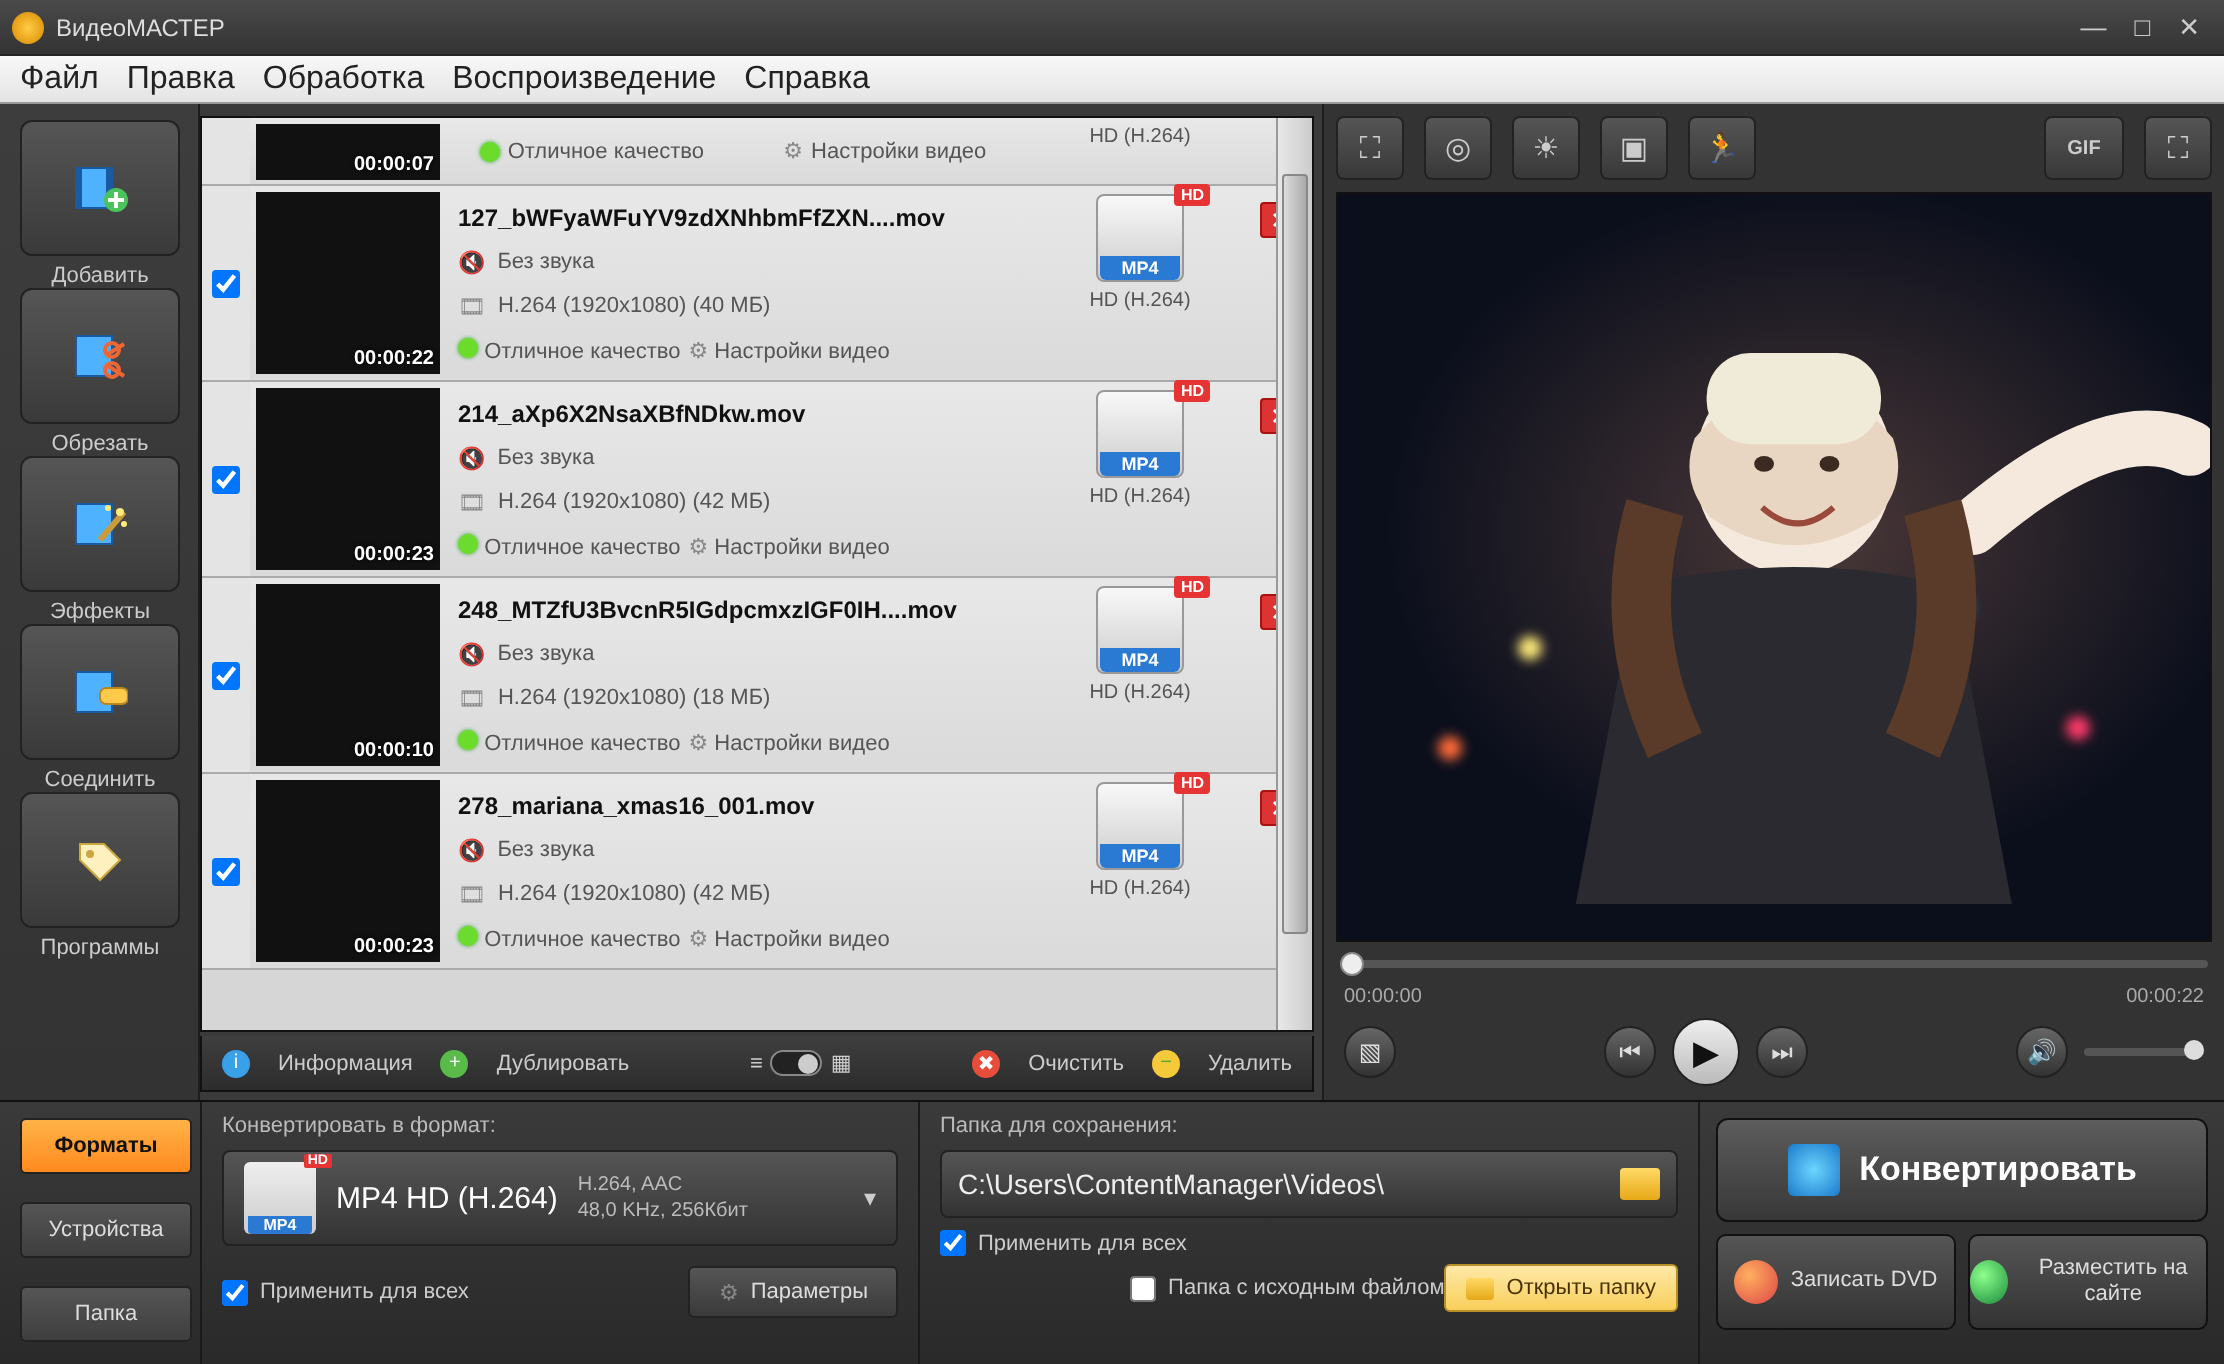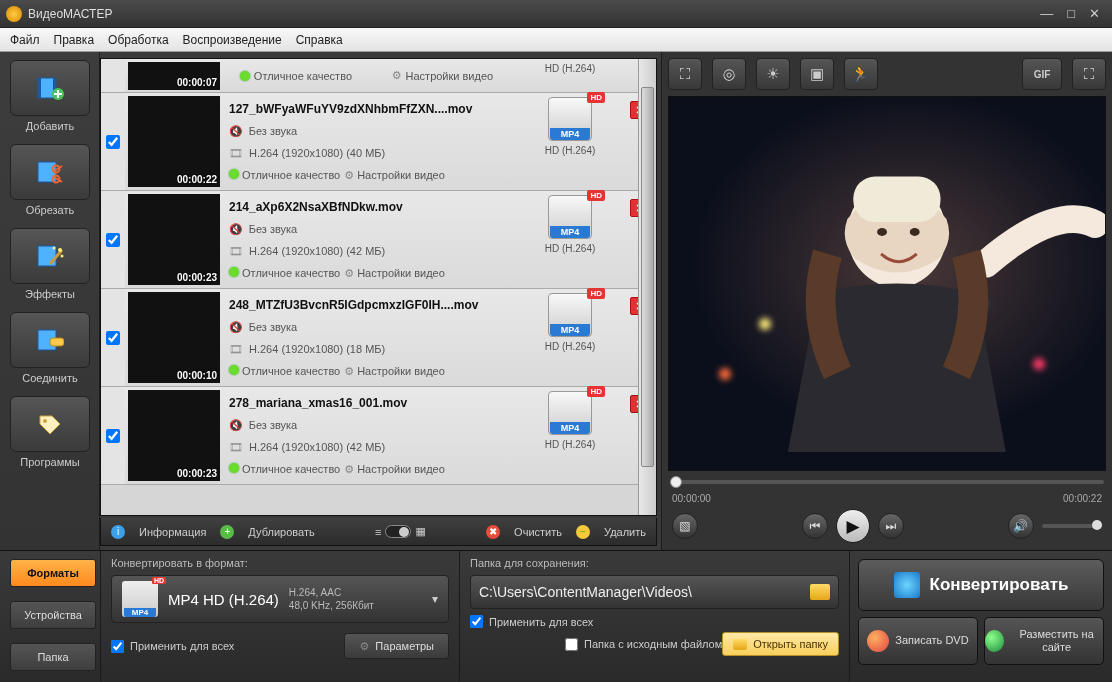--- a/index.html
+++ b/index.html
@@ -1,25 +1,25 @@
 <!DOCTYPE html>
 <html><head>
 <meta charset="utf-8">
 <style>
 *{box-sizing:border-box;margin:0;padding:0;font-family:"Segoe UI",Tahoma,sans-serif}
 body{background:#2a2a2a;width:1112px;height:682px;overflow:hidden;color:#ddd;font-size:12px}
 .titlebar{height:28px;background:linear-gradient(#4a4a4a,#333);display:flex;align-items:center;padding:0 6px;border-bottom:1px solid #222}
 .titlebar .logo{width:16px;height:16px;background:radial-gradient(circle,#ffcc44,#d88800);border-radius:50%;margin-right:6px}
 .titlebar .wctl{margin-left:auto;display:flex;gap:14px;padding-right:6px}
 .titlebar .wctl span{cursor:pointer;color:#ccc;font-size:13px}
-.menubar{height:24px;background:linear-gradient(#f8f8f8,#e4e4e4);display:flex;align-items:center;padding:0 10px;gap:14px;color:#222;font-size:12px;border-bottom:1px solid #999}
+.menubar{height:24px;background:linear-gradient(#f8f8f8,#e4e4e4);display:flex;align-items:center;padding:0 10px;gap:14px;color:#222;font-size:16px;border-bottom:1px solid #999}
 .menubar span{cursor:pointer}
 .workzone{display:flex;height:498px;background:#3a3a3a}
 .sidebar{width:100px;background:linear-gradient(#3d3d3d,#333);padding:8px 10px;border-right:1px solid #1d1d1d}
-.side-btn{width:80px;height:56px;background:linear-gradient(#555,#3a3a3a);border:1px solid #222;border-radius:6px;margin-bottom:28px;display:flex;flex-direction:column;align-items:center;justify-content:center;cursor:pointer;position:relative}
+.side-btn{width:80px;height:68px;background:linear-gradient(#555,#3a3a3a);border:1px solid #222;border-radius:6px;margin-bottom:16px;display:flex;flex-direction:column;align-items:center;justify-content:center;cursor:pointer;position:relative}
 .side-btn .icon-slot{font-size:20px}
 .side-label{position:absolute;bottom:-17px;width:100%;text-align:center;font-size:11px;color:#ccc}
 .centerzone{flex:1;display:flex;flex-direction:column;border-right:1px solid #1d1d1d}
 .filelist{flex:1;background:#d6d6d6;overflow:hidden;position:relative;border:1px solid #111;margin:6px 4px 2px 0}
 .scrollbar{position:absolute;right:0;top:0;bottom:0;width:18px;background:linear-gradient(90deg,#e8e8e8,#ccc);border-left:1px solid #999}
 .scrollthumb{position:absolute;left:2px;right:2px;top:28px;height:380px;background:linear-gradient(90deg,#ddd,#aaa);border:1px solid #888;border-radius:2px}
 .item{display:flex;align-items:stretch;height:98px;background:linear-gradient(#e8e8e8,#dadada);border-bottom:1px solid #aaa}
 .item.first{height:34px}
 .item .chk{width:24px;display:flex;align-items:center;justify-content:center;background:#e4e4e4}
 .item .chk input{width:14px;height:14px}

